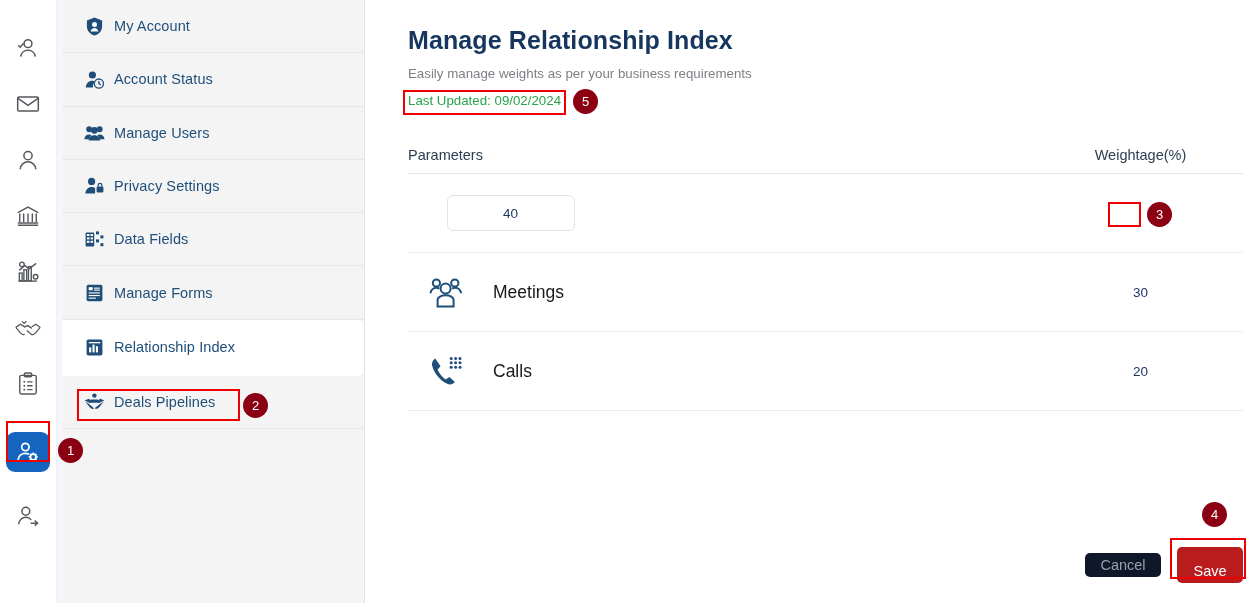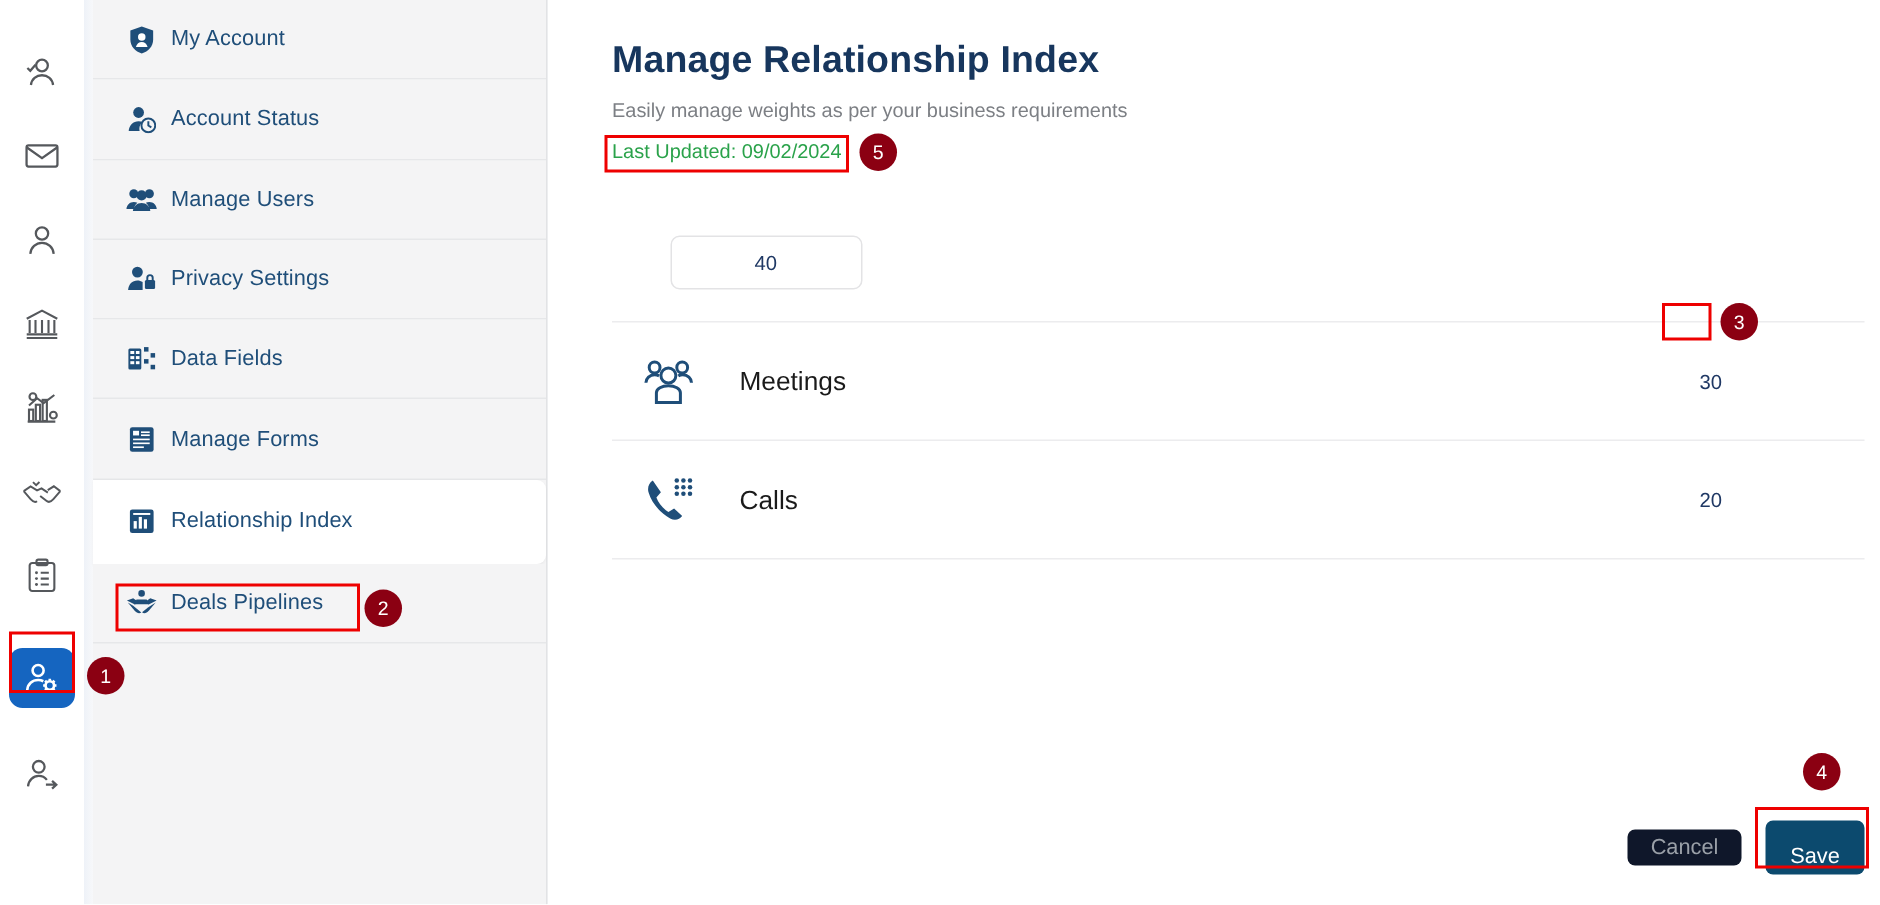--- a/index.html
+++ b/index.html
@@ -218,21 +218,21 @@
     border: none;
     border-radius: 5px;
     font-size: 14.5px;
     font-family: "Liberation Sans", sans-serif;
     padding: 0 14px;
     cursor: pointer;
   }
   #save-button {
     min-width: 66px;
     height: 36px;
-    background: #0c4a6e;
+    background: #b91c1c;
     color: #ffffff;
     border: none;
     border-radius: 5px;
     font-size: 14.5px;
     font-family: "Liberation Sans", sans-serif;
     padding: 16px 14px;
     cursor: pointer;
   }
 
   
@@ -460,20 +460,24 @@
   </div>
 
   <div id="main">
 
     <div id="page-title">Manage Relationship Index</div>
     <div id="page-subtitle">Easily manage weights as per your business requirements</div>
     <div id="last-updated">Last Updated: 09/02/2024</div>
 
     <div id="weight-table">
 
+      <div class="thead">
+        <div class="th-param">Parameters</div>
+        <div class="th-weight">Weightage(%)</div>
+      </div>
 
       <div class="trow">
         <div class="cell-weight">
           <input class="weight-input" type="text" value="40" style="">
         </div>
       </div>
 
       <div class="trow">
         <div class="cell-param">
           <span class="row-ico">

